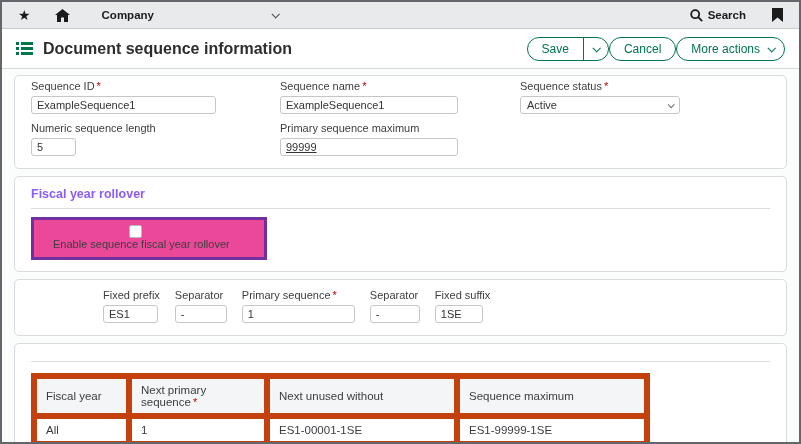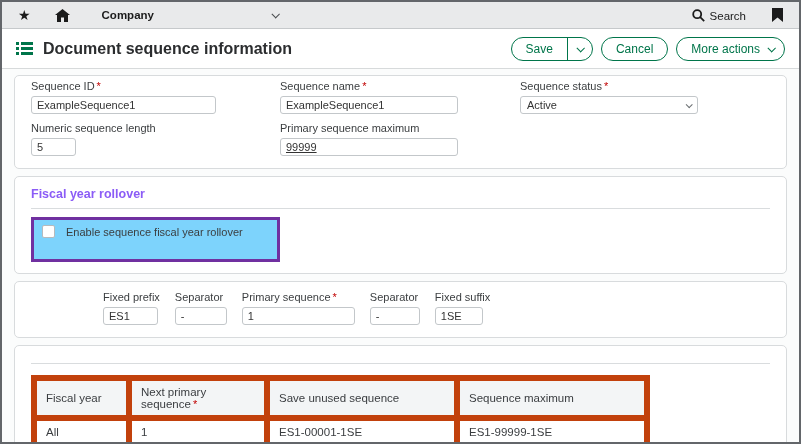--- a/index.html
+++ b/index.html
@@ -16,39 +16,39 @@
     height: 27px; background: #e9eaeb;
     border-bottom: 1px solid #c6c9cb;
     display: flex; align-items: center;
     padding: 0 16px; color: #1b1b1b;
   }
   .topbar .star { font-size: 14px; line-height: 1; }
   .topbar .homeicon { margin-left: 24px; display: flex; }
   .topbar .company { margin-left: 32px; font-size: 11.5px; font-weight: bold; display: flex; align-items: center; cursor: pointer; }
   .topbar .company-chev { margin-left: 118px; }
   .topbar .right { margin-left: auto; display: flex; align-items: center; }
-  .search-group { display: flex; align-items: flex-end; font-size: 11.5px; font-weight: normal; cursor: pointer; }
+  .search-group { display: flex; align-items: flex-start; font-size: 11.5px; font-weight: bold; cursor: pointer; }
   .search-group svg { margin-right: 5px; }
   .bookmark { margin-left: 26px; display: flex; cursor: pointer; }
   .chev {
     width: 6px; height: 6px;
     border-right: 1.5px solid #4a4d4f;
     border-bottom: 1.5px solid #4a4d4f;
     transform: rotate(45deg) translateY(-1px);
     display: inline-block;
   }
   
   .header {
     height: 40px; background: #fff;
     border-bottom: 1px solid #d7dadb;
     display: flex; align-items: center;
     padding: 8px 14px;
   }
   .header .title { font-size: 16px; font-weight: bold; color: #2b2d2f; margin-left: 10px; }
-  .header .btns { margin-left: auto; display: flex; align-items: flex-start; gap: 8px; }
+  .header .btns { margin-left: auto; display: flex; align-items: flex-start; gap: 0; }
   .pill {
     display: inline-flex; align-items: center;
     border: 1.5px solid var(--green); border-radius: 14px;
     color: var(--green); background: #fff;
     font-size: 12px; height: 24px; cursor: pointer; overflow: hidden;
   }
   .pill .part { padding: 0 14px; display: flex; align-items: center; height: 100%; }
   .pill .split-chev { border-left: 1px solid var(--green); padding: 0 9px; height: 100%; display: flex; align-items: center; }
   .pill .chev { border-color: var(--green); }
   .pill.withchev .part { padding-right: 8px; }
@@ -82,21 +82,21 @@
     background: #fff; cursor: pointer; flex: none;
   }
   .radio.checked::after { content: ""; width: 7px; height: 7px; border-radius: 50%; background: #1f1f1f; }
   .radio-label { font-size: 11px; color: #3b3e40; margin-left: 8px; }
   .section-head { font-size: 12.5px; font-weight: bold; color: #8b5cf6; }
   .divider { border-bottom: 1px solid #d9dcde; margin-top: 7px; }
   .card-rollover { padding: 10px 16px 11px 16px; }
   .hl-box {
     display: inline-flex; align-items: center;
     border: 3px solid var(--purple);
-    padding: 5px 34px 21px 8px; margin-top: 8px; background: #7dd3fc;
+    padding: 5px 34px 7px 8px; margin-top: 8px; background: #ec4899; flex-direction: column;
   }
   .checkbox {
     width: 13px; height: 13px; border: 1px solid #b6babd; border-radius: 2px;
     background: #fff; cursor: pointer; flex: none;
   }
   .cb-label { font-size: 11px; color: #3b3e40; margin-left: 11px; }
   .card-format { padding: 9px 16px 12px 16px; }
   .format-row { display: flex; gap: 15px; margin-left: 72px; }
   .card-table { padding: 10px 16px 14px 16px; }
   table { border-collapse: collapse; margin-top: 11px; }
@@ -175,21 +175,21 @@
         <div>
           <span class="fieldlabel"><span>Sequence ID</span><span class="req">*</span></span>
           <input class="tb" style="width: 185px;" value="ExampleSequence1">
         </div>
         <div>
           <span class="fieldlabel"><span>Sequence name</span><span class="req">*</span></span>
           <input class="tb" style="width: 178px;" value="ExampleSequence1">
         </div>
         <div>
           <span class="fieldlabel"><span>Sequence status</span><span class="req">*</span></span>
-          <span class="sel" style="width:178px">
+          <span class="sel" style="width:160px">
             <span>Active</span>
             <span class="chev"></span>
           </span>
         </div>
         <div>
           <span class="fieldlabel">Numeric sequence length</span>
           <input class="tb" style="width: 45px;" value="5">
         </div>
         <div>
           <span class="fieldlabel">Primary sequence maximum</span>
@@ -232,21 +232,21 @@
       </div>
     </div>
 
     <div class="card card-table">
       <div class="divider"></div>
       <table>
         <thead>
           <tr>
             <th style="width:95px">Fiscal year</th>
             <th style="width:138px"><span>Next primary sequence</span><span class="req">*</span></th>
-            <th style="width:190px">Save unused sequence</th>
+            <th style="width:190px">Next unused without</th>
             <th style="width:190px">Sequence maximum</th>
           </tr>
         </thead>
         <tbody>
           <tr>
             <td>All</td>
             <td>1</td>
             <td>ES1-00001-1SE</td>
             <td>ES1-99999-1SE</td>
           </tr>

